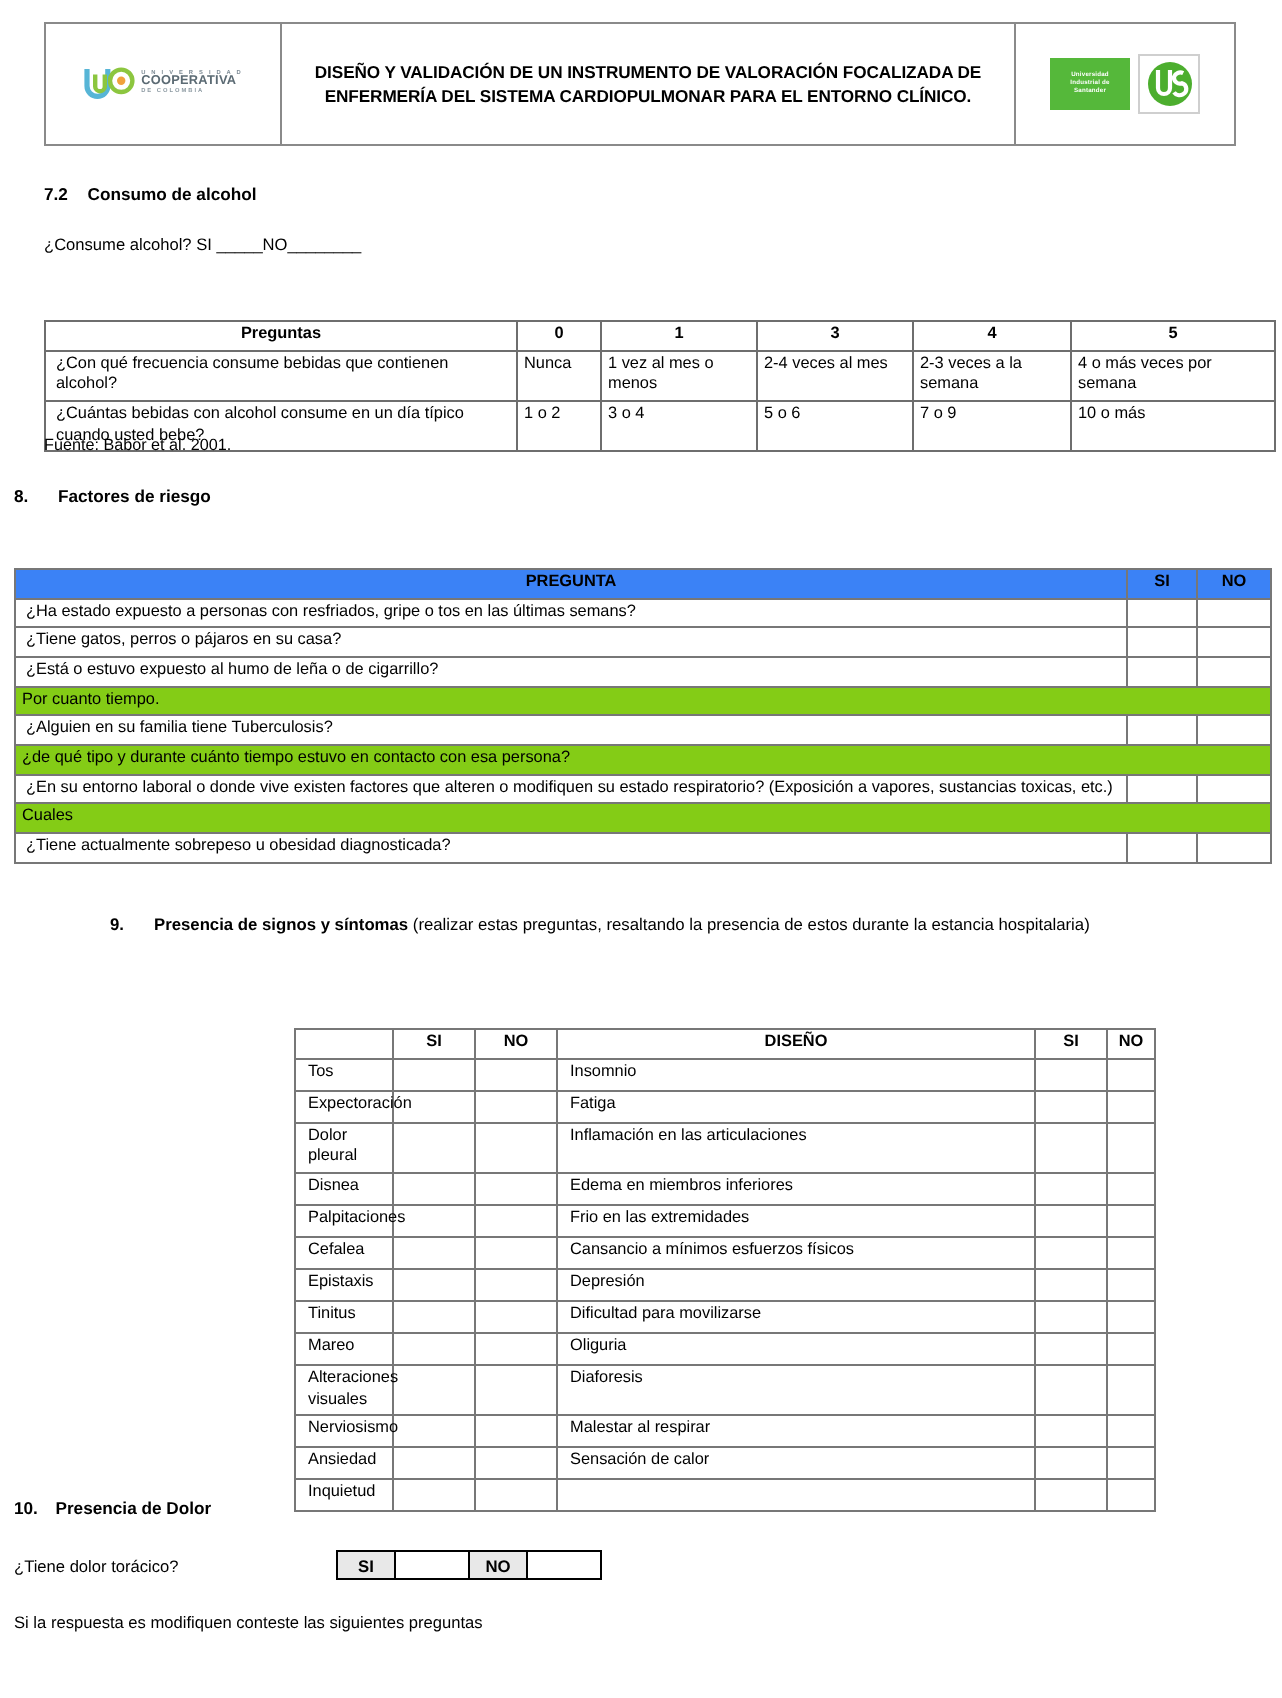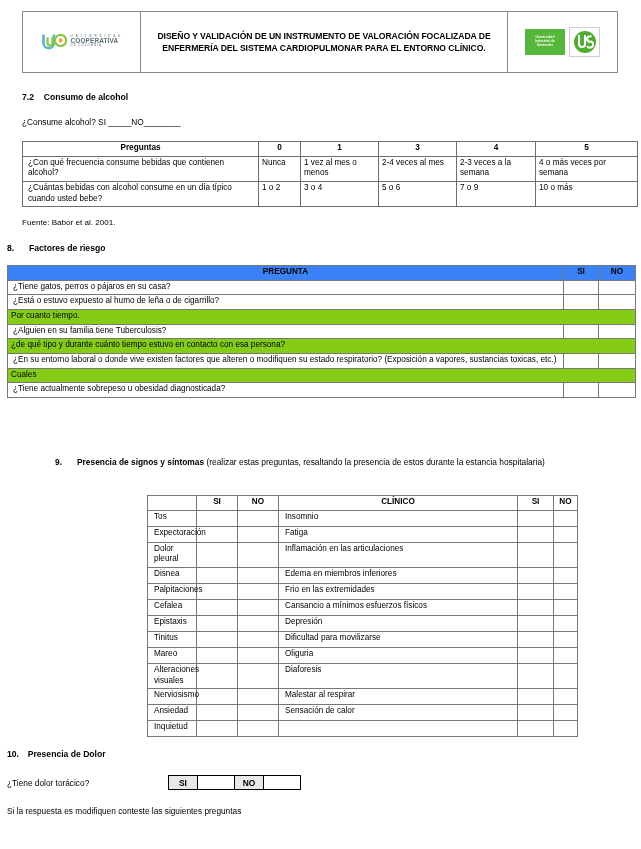--- a/index.html
+++ b/index.html
@@ -121,20 +121,21 @@
   }
   .p-text { font-size: 8.3px; }
   .small-note { font-size: 8.1px; }
   .indent-num { display: inline-block; width: 22px; }
 
   
   table.grid {
     border-collapse: collapse;
     table-layout: fixed;
     position: absolute;
+    margin-top: 19px;
   }
   table.grid td, table.grid th {
     border: 1px solid #777777;
     font-size: 8.2px;
     font-weight: normal;
     text-align: left;
     vertical-align: top;
     padding: 1px 3px 2px 3px;
     line-height: 1.3;
   }
@@ -291,20 +292,25 @@
         <col class="c-si">
         <col class="c-no">
       </colgroup>
     <tbody>
         <tr>
       <th>PREGUNTA</th>
       <th>SI</th>
       <th>NO</th>
     </tr>
     <tr>
+      <td class="q">¿Ha estado expuesto a personas con resfriados, gripe o tos en las últimas semans?</td>
+      <td></td>
+      <td></td>
+    </tr>
+    <tr>
       <td class="q">¿Tiene gatos, perros o pájaros en su casa?</td>
       <td></td>
       <td></td>
     </tr>
     <tr>
       <td class="q">¿Está o estuvo expuesto al humo de leña o de cigarrillo?</td>
       <td></td>
       <td></td>
     </tr>
     <tr>
@@ -345,21 +351,21 @@
         <col class="c-s3">
         <col class="c-s4">
         <col class="c-s5">
         <col class="c-s6">
     </colgroup>
     <tbody>
         <tr>
       <th></th>
       <th>SI</th>
       <th>NO</th>
-      <th>CLÍNICO</th>
+      <th>DISEÑO</th>
       <th>SI</th>
       <th>NO</th>
     </tr>
     <tr>
       <td class="label">Tos</td>
       <td></td>
       <td></td>
       <td class="label">Insomnio</td>
       <td></td>
       <td></td>

